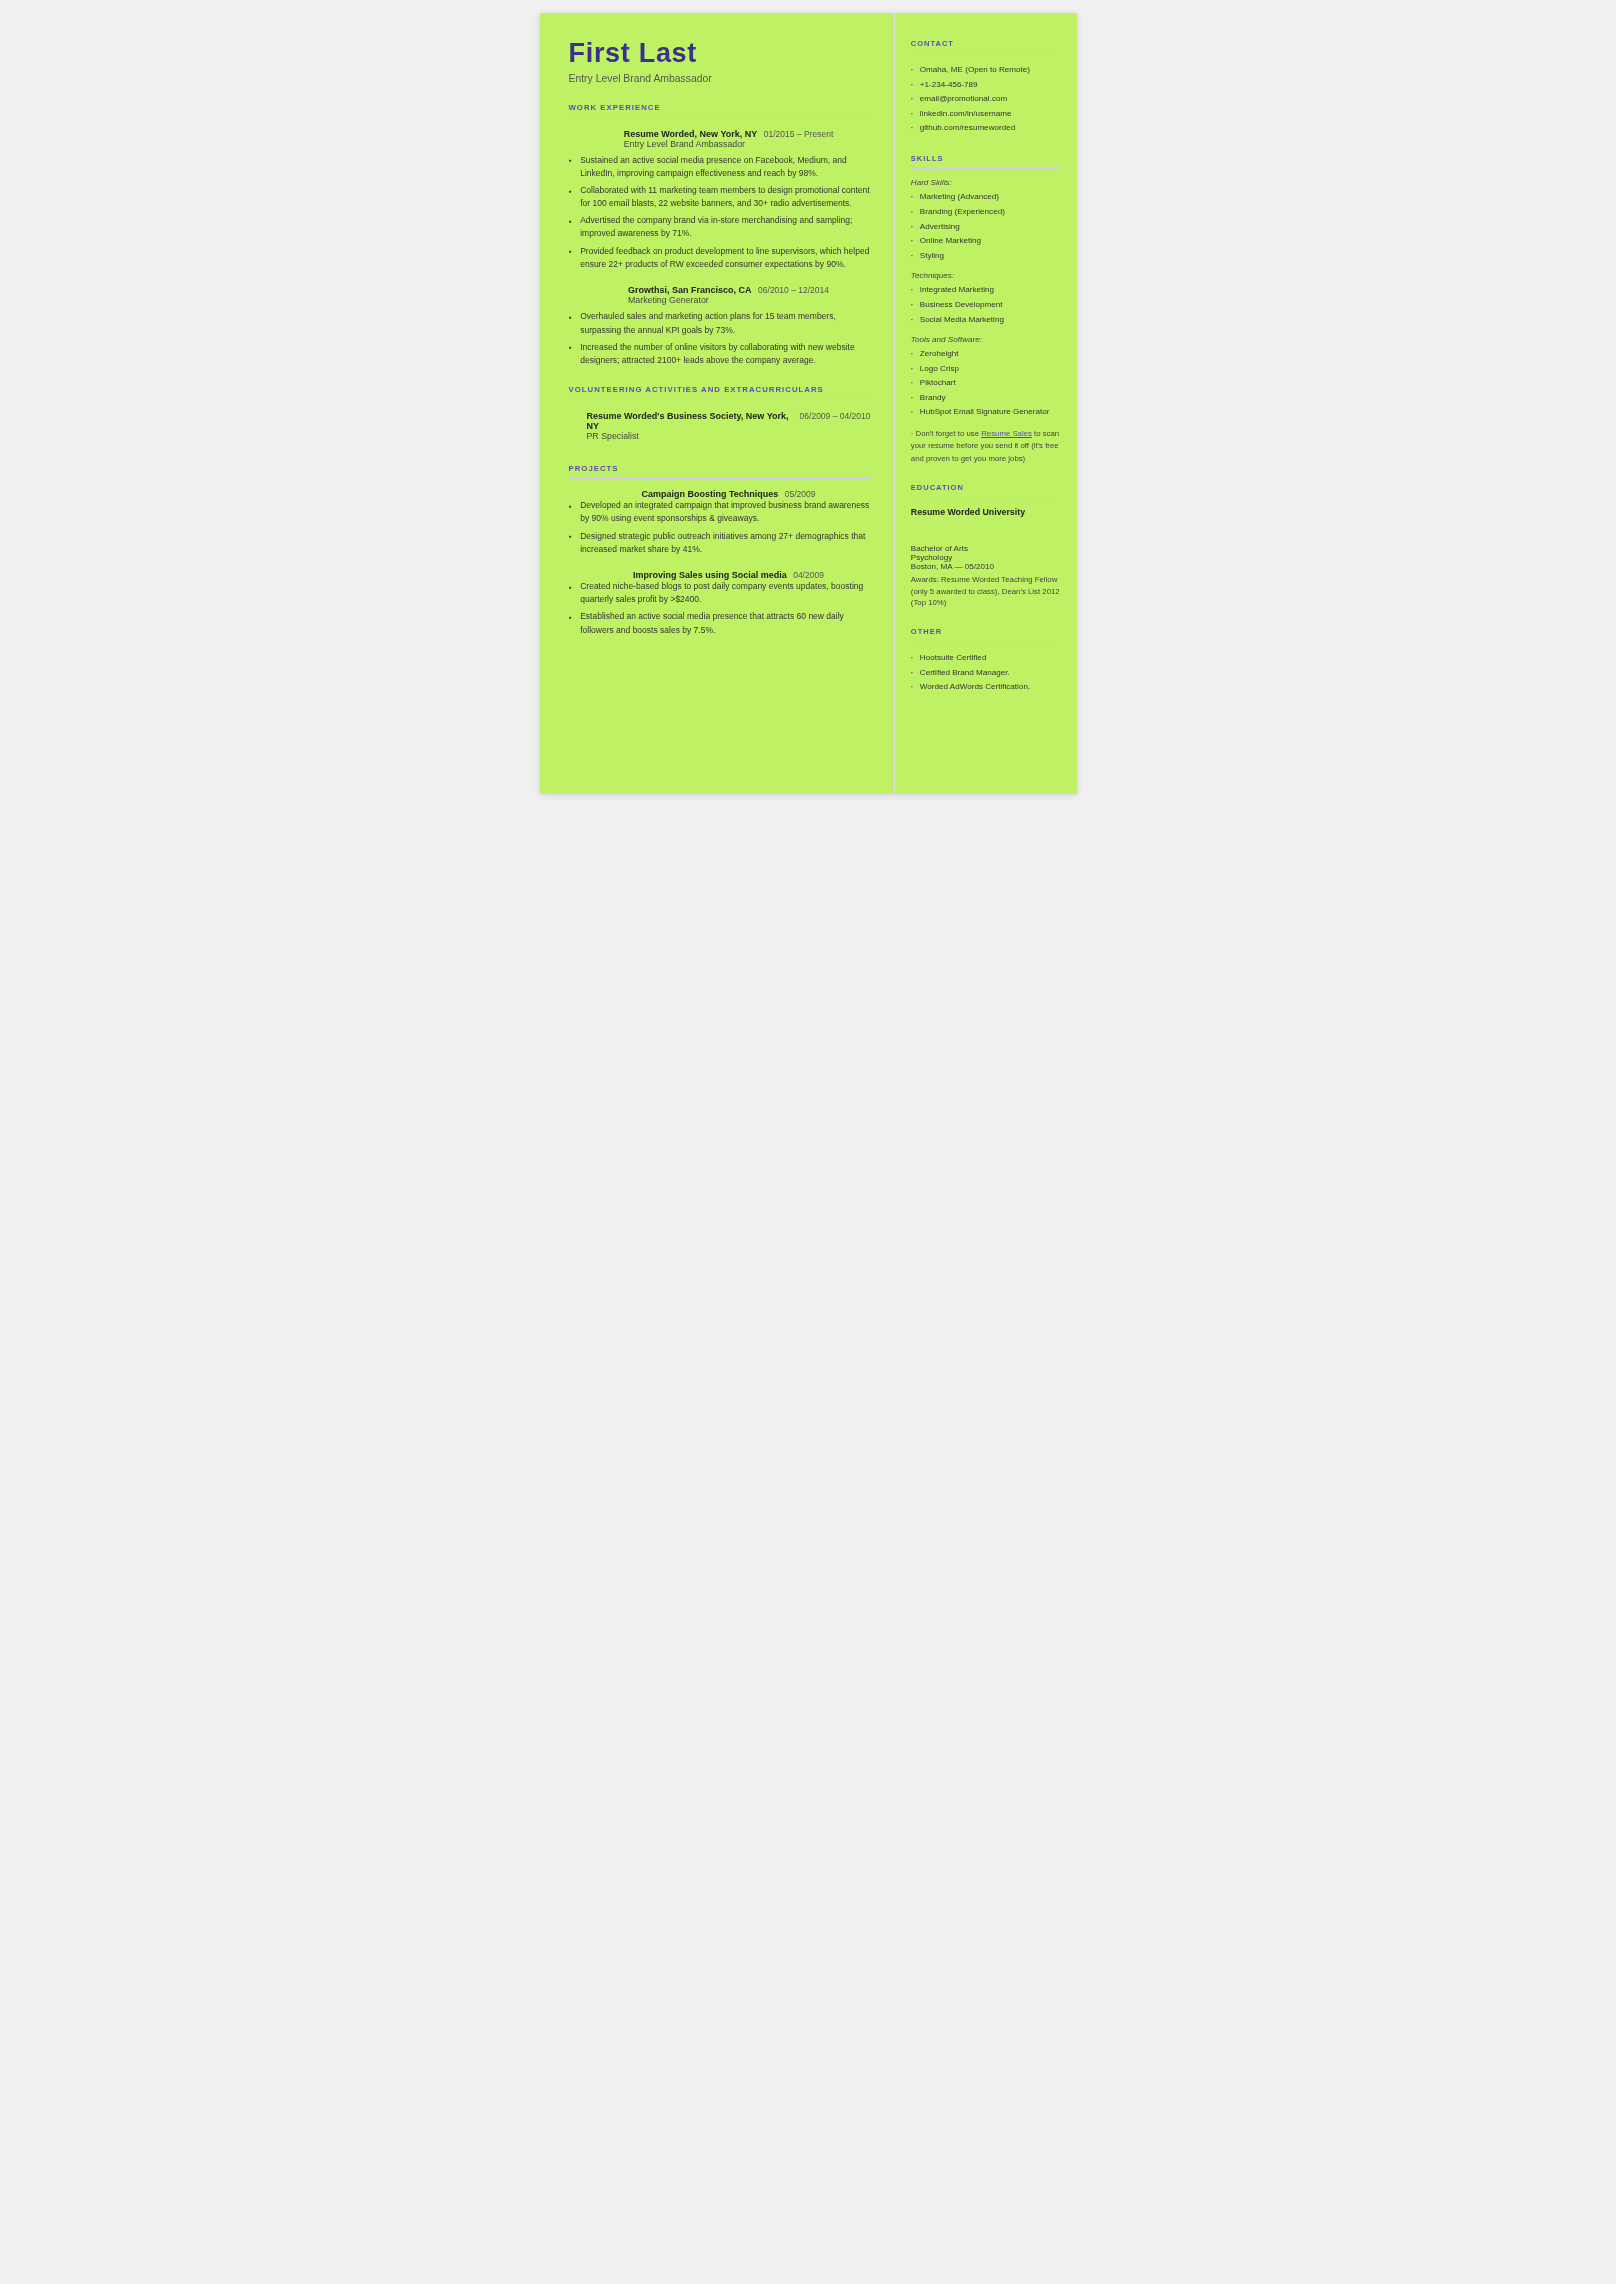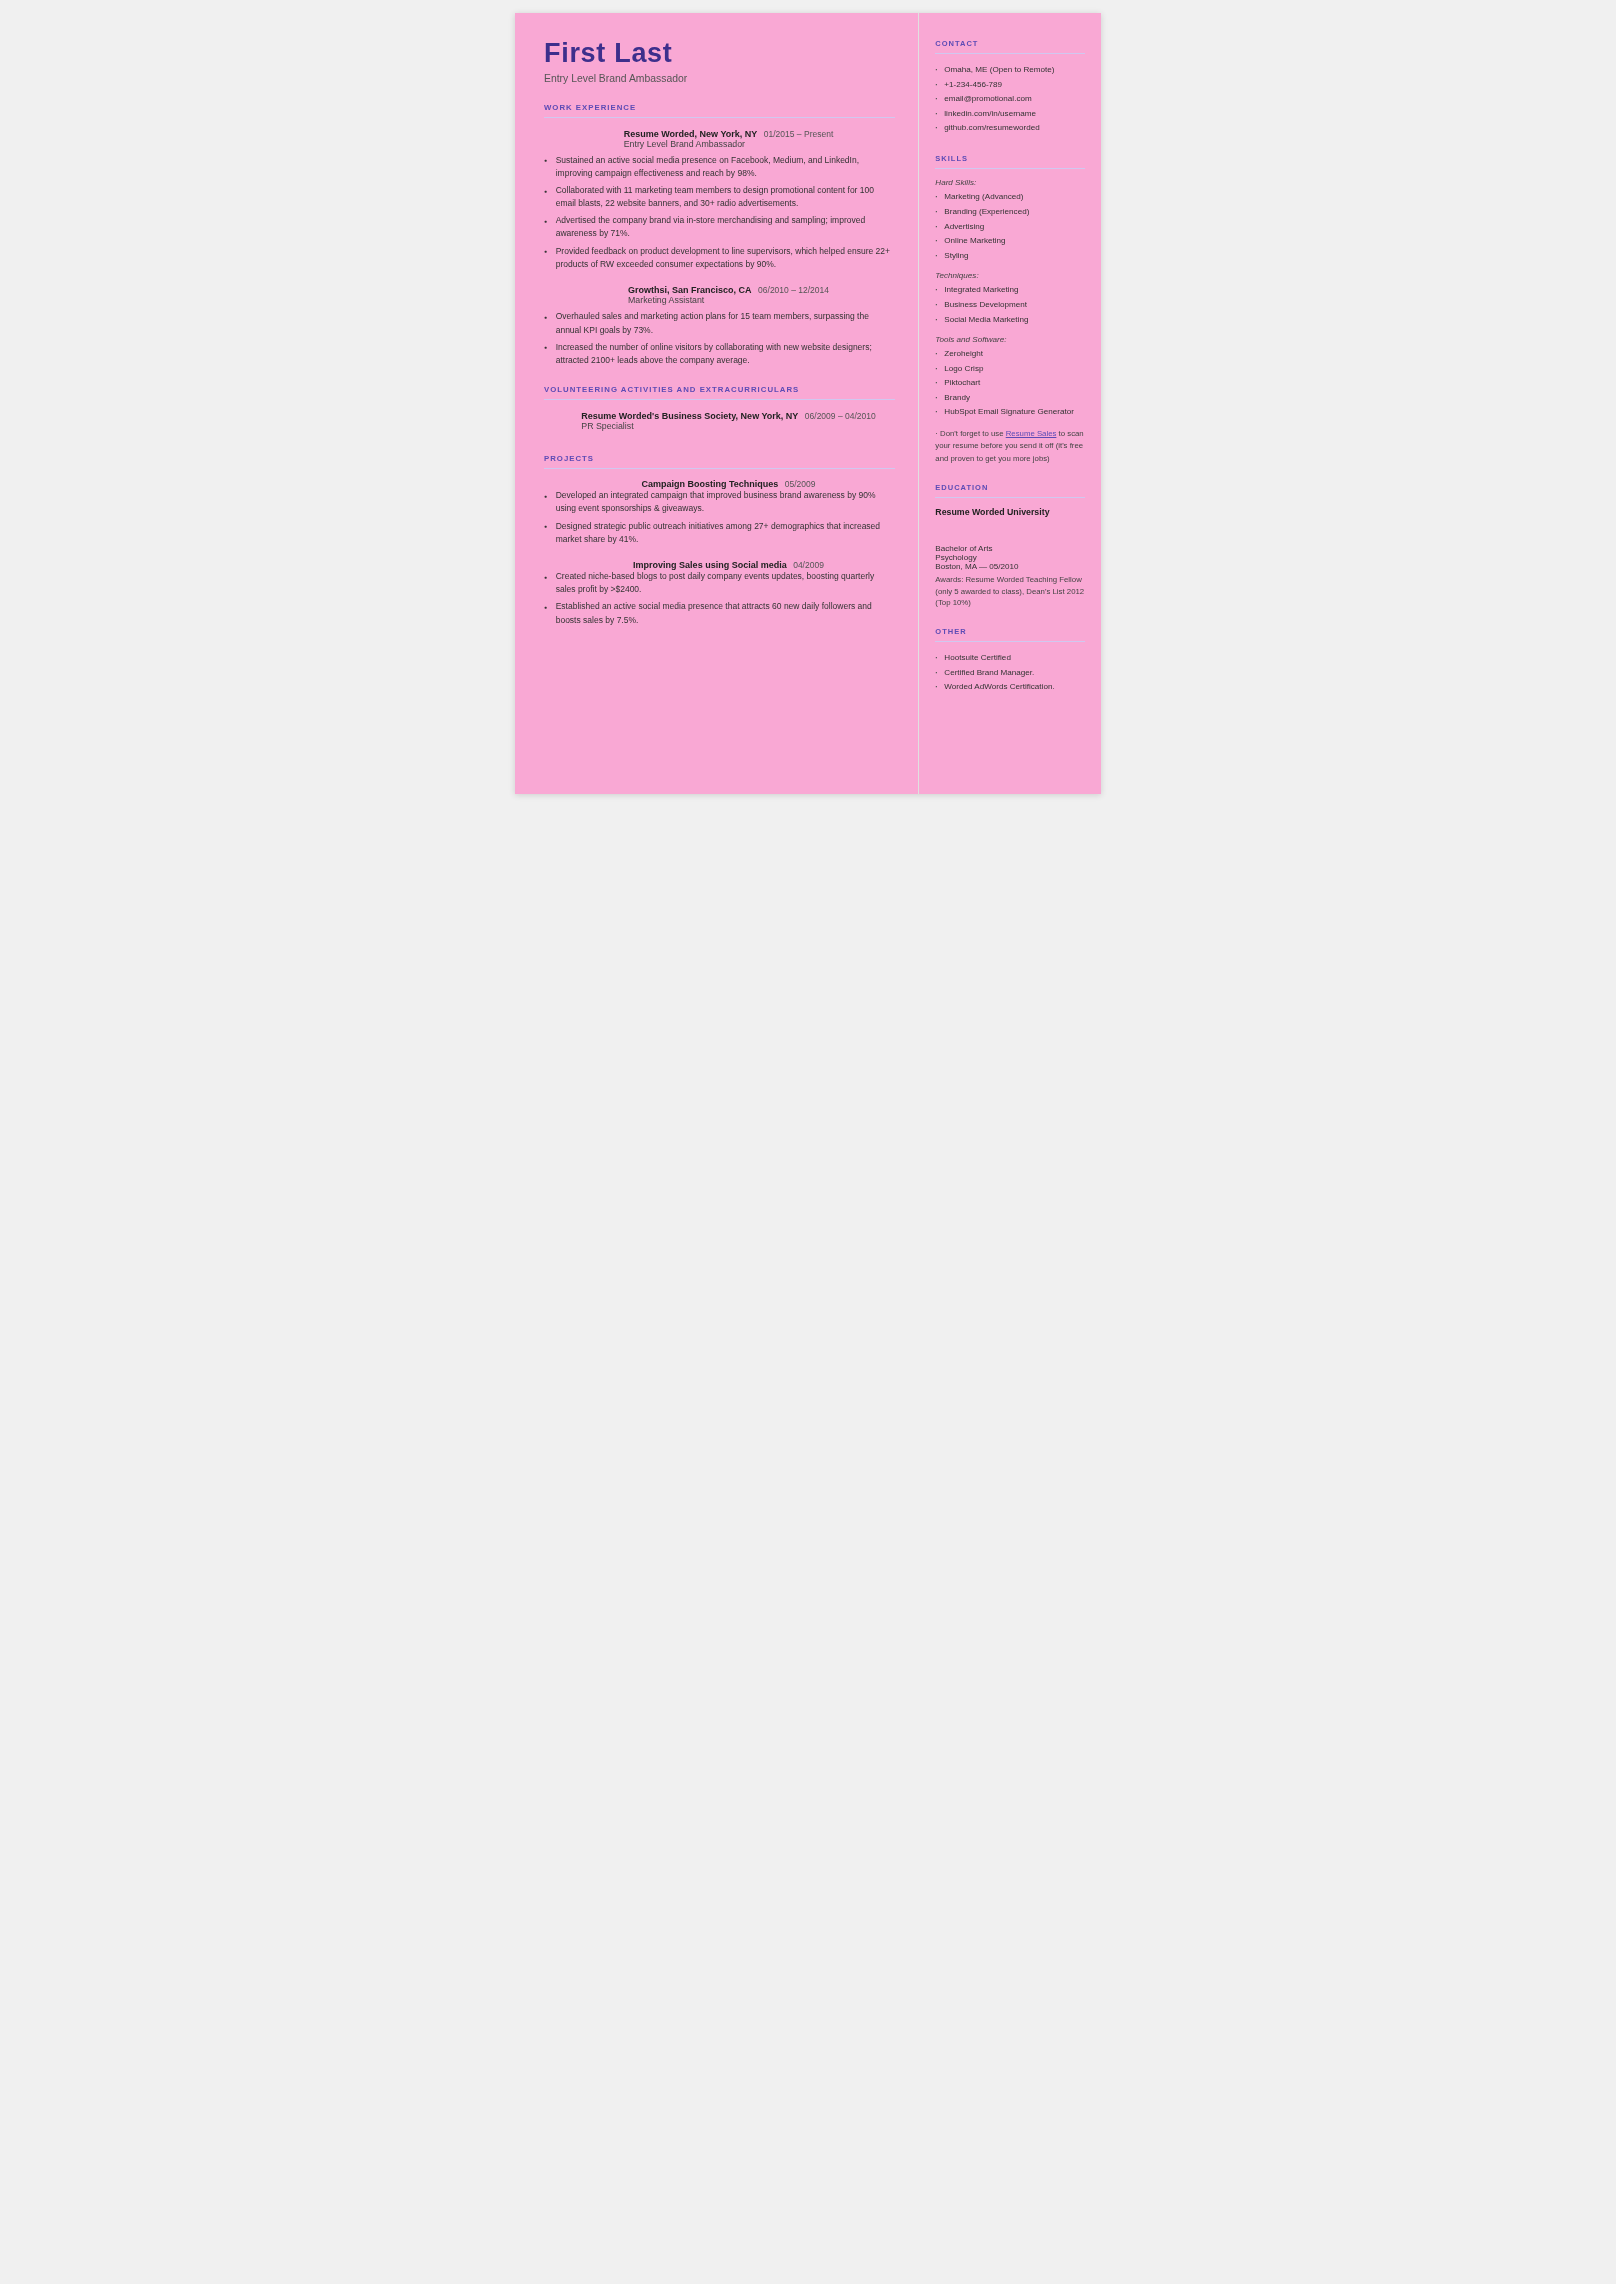--- a/index.html
+++ b/index.html
@@ -4,22 +4,22 @@
   <style>
     * { margin: 0; padding: 0; box-sizing: border-box; }
     body {
       font-family: Arial, sans-serif;
       background: #f0f0f0;
       display: flex;
       justify-content: center;
       padding: 13px;
     }
     .page {
-      background: #f9a8d4;
-      width: 586px;
+      background: #bef264;
+      width: 537px;
       min-height: 781px;
       display: flex;
       box-shadow: 0 1.3px 6.5px rgba(0,0,0,0.15);
     }
     .left-col {
       flex: 1;
       padding: 26px 23px 26px 29px;
       border-right: 0.7px solid #e0e0e0;
     }
     .right-col {
@@ -262,21 +262,21 @@
           <li>Collaborated with 11 marketing team members to design promotional content for 100 email blasts, 22 website banners, and 30+ radio advertisements.</li>
           <li>Advertised the company brand via in-store merchandising and sampling; improved awareness by 71%.</li>
           <li>Provided feedback on product development to line supervisors, which helped ensure 22+ products of RW exceeded consumer expectations by 90%.</li>
         </ul>
       </div>
 
       <div class="job-block">
         <div class="job-header">
           <div>
             <div class="job-company">Growthsi, San Francisco, CA</div>
-            <div class="job-role">Marketing Assistant</div>
+            <div class="job-role">Marketing Generator</div>
           </div>
           <div class="job-dates">06/2010 – 12/2014</div>
         </div>
         <ul class="job-bullets">
           <li>Overhauled sales and marketing action plans for 15 team members, surpassing the annual KPI goals by 73%.</li>
           <li>Increased the number of online visitors by collaborating with new website designers; attracted 2100+ leads above the company average.</li>
         </ul>
       </div>
     </div>
 

